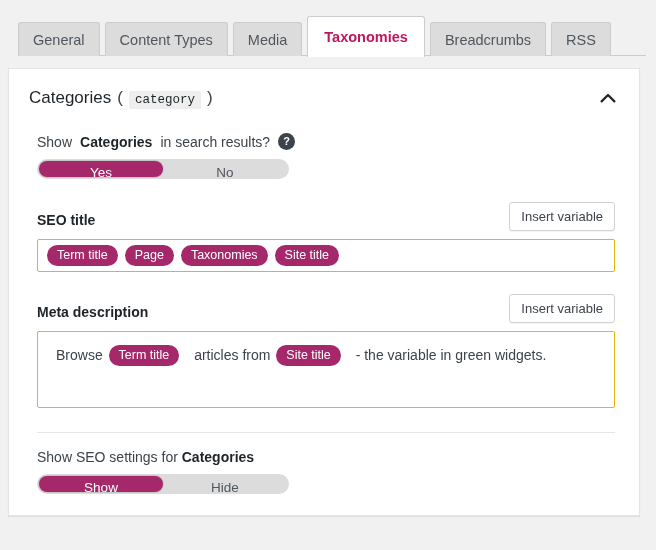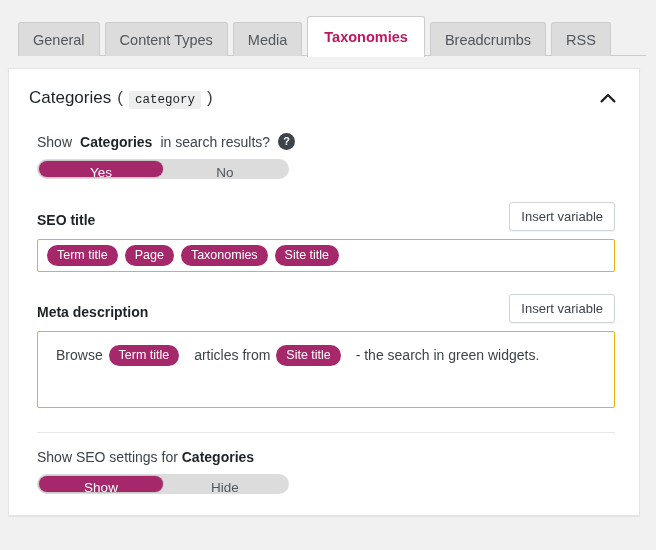--- a/index.html
+++ b/index.html
@@ -281,21 +281,21 @@
     <div class="field">
       <div class="field-head">
         <div class="field-label">Meta description</div>
         <button class="btn-insert">Insert variable</button>
       </div>
       <div class="inputbox multi">
         <span class="txt">Browse</span>
         <span class="pill">Term title</span>
         <span class="txt">articles from</span>
         <span class="pill">Site title</span>
-        <span class="txt">- the search in green widgets.</span>
+        <span class="txt">- the variable in green widgets.</span>
       </div>
     </div>
 
     <div class="divider"></div>
 
     
     <div class="bottom-label">
       <span>Show SEO settings for</span>
       <b>Categories</b>
     </div>

